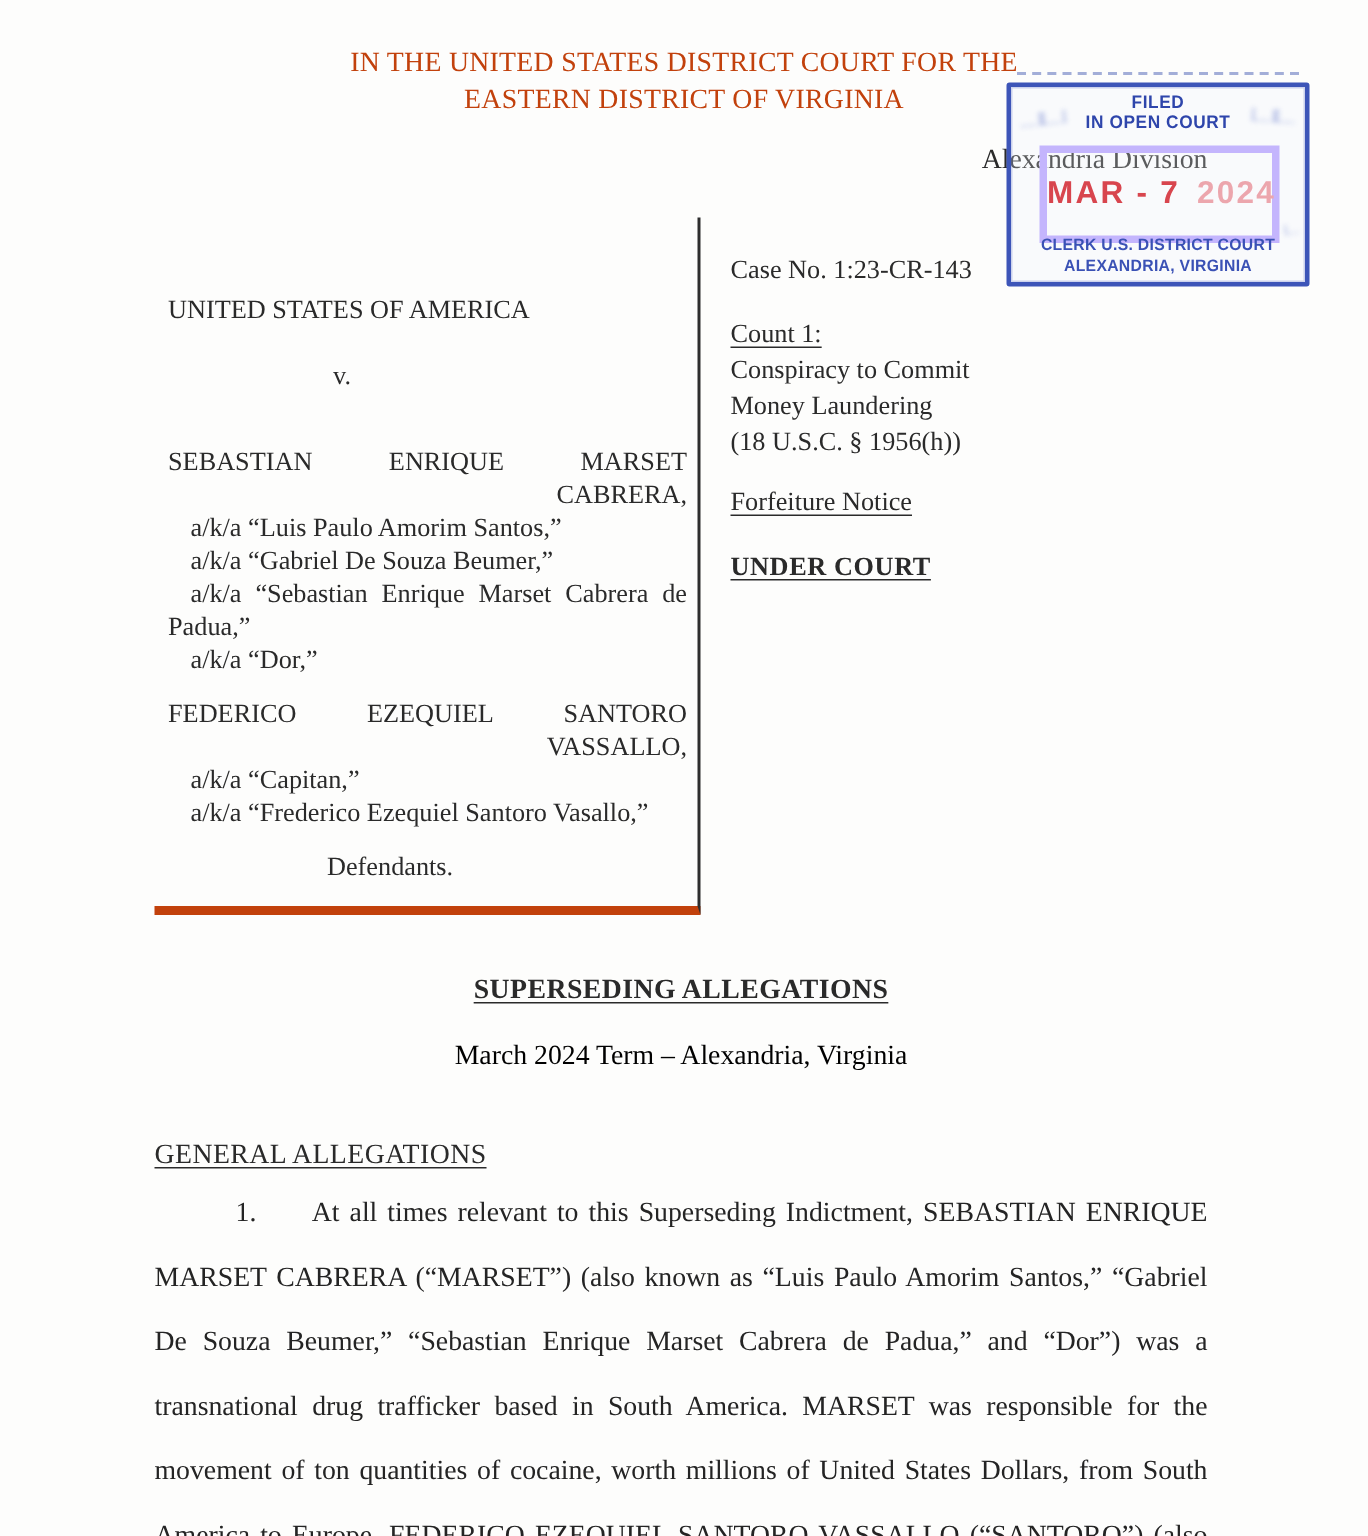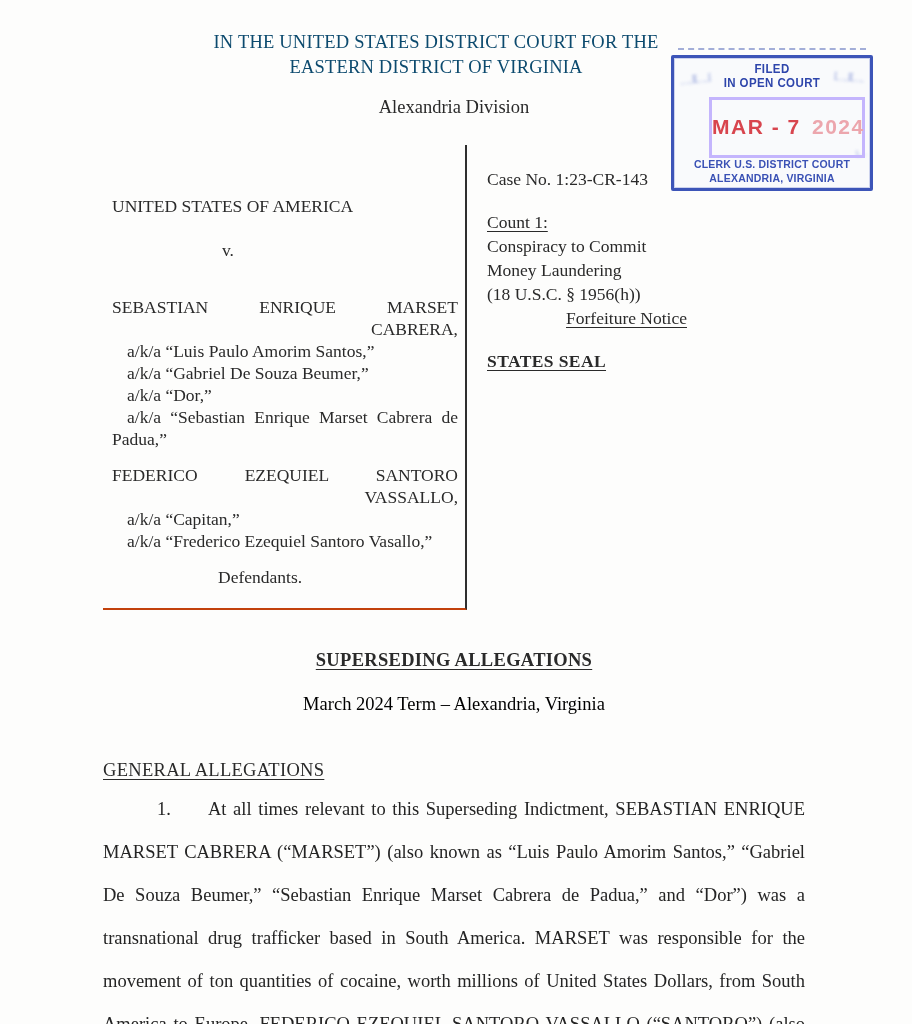--- a/index.html
+++ b/index.html
@@ -7,45 +7,45 @@
     width:912px;height:1024px;overflow:hidden;
     background:#ffffff;
     font-family:"Liberation Serif","DejaVu Serif",serif;
   }
   .page{
     position:relative;width:912px;height:1024px;
     background:#fdfdfc;color:#242424;
   }
   
   .court-header{
-    position:absolute;left:85px;top:30px;width:702px;
+    position:absolute;left:105px;top:30px;width:702px;
     text-align:center;font-size:18.5px;line-height:24.5px;
-    letter-spacing:.2px;color:#0c4a6e;
+    letter-spacing:.2px;color:#c2410c;
   }
   .division{
     position:absolute;left:103px;top:97px;width:702px;
-    text-align:center;font-size:18.5px;color:#2a2a2a;
+    text-align:right;font-size:18.5px;color:#2a2a2a;
   }
   
   .stamp-wrap{position:absolute;left:671px;top:48px;width:202px;}
   .stamp-edge{width:188px;margin:0 auto 5px auto;border-top:2px dashed rgba(90,110,185,.55);filter:blur(.4px);}
   .stamp{
     position:relative;height:130px;border:3px solid #3d55b8;border-radius:2px;
     box-shadow:0 0 0 1px rgba(70,90,190,.25) inset;
     font-family:"Liberation Sans","DejaVu Sans",sans-serif;
     background:rgba(240,243,252,.25);
   }
   .stamp-filed{
     margin-top:5px;text-align:center;color:#2e45ab;font-weight:bold;
     font-size:11.5px;line-height:12.5px;letter-spacing:.4px;
     transform:scaleY(1.05);
   }
   .stamp-inner{
-    position:absolute;left:35px;top:39px;width:150px;height:55px;
-    border:3px solid #c4b5fd;
+    position:absolute;left:19px;top:39px;width:150px;height:55px;
+    border:5px solid #c4b5fd;
   }
   .stamp-date{
     position:absolute;left:0;right:0;top:15px;text-align:center;
     font-weight:bold;font-size:21px;letter-spacing:1.5px;white-space:nowrap;
   }
   .stamp-date .d{color:#d8454e;}
   .stamp-date .y{color:#eca6ad;margin-left:4px;}
   .stamp-clerk{
     position:absolute;left:0;right:0;bottom:5px;text-align:center;
     color:#3a51b5;font-weight:bold;font-size:10.5px;line-height:12.5px;
@@ -54,40 +54,40 @@
   .smudge{
     position:absolute;color:#4a62c2;filter:blur(1.6px);opacity:.6;
     font-size:13px;letter-spacing:-1px;pointer-events:none;white-space:nowrap;
   }
   .smudge.sm-left{left:6px;top:12px;transform:rotate(-6deg);}
   .smudge.sm-right{right:6px;top:10px;transform:rotate(4deg);}
   .smudge.sm-clerk{right:4px;bottom:28px;font-size:10px;transform:rotate(-10deg);}
   
   .caption-box{
     position:absolute;left:103px;top:145px;width:364px;height:465px;
-    border-right:2px solid #2e2e2e;border-bottom:2px solid #c2410c;
+    border-right:2px solid #2e2e2e;border-bottom:6px solid #c2410c;
     box-sizing:border-box;font-size:17.5px;line-height:22px;color:#2a2a2a;
   }
   .cap-inner{padding:0 7px 0 9px;}
   .plaintiff{margin-top:50px;}
   .versus{margin-top:22px;margin-left:110px;}
   .party-name{margin-top:35px;text-align:justify;text-align-last:justify;}
   .party-name2{margin-top:14px;text-align:justify;text-align-last:justify;}
   .party-name-cont{text-align:right;}
   .alias{text-indent:15px;text-align:justify;}
   .defendants-label{margin-top:14px;margin-left:106px;}
   
   .case-info{
     position:absolute;left:487px;top:163px;width:200px;
     font-size:17.5px;line-height:24px;color:#2a2a2a;
   }
   .case-no{margin-top:4px;}
   .count-group{margin-top:19px;}
   .u{text-decoration:underline;text-underline-offset:3px;}
-  .forfeiture{text-align:right;}
+  .forfeiture{margin-top:16px;}
   .under-seal{margin-top:19px;font-weight:bold;letter-spacing:.4px;}
   
   .doc-title{
     position:absolute;left:103px;top:650px;width:702px;text-align:center;
     font-size:18.5px;font-weight:bold;letter-spacing:.3px;color:#2a2a2a;
   }
   .doc-title span{text-decoration:underline;text-underline-offset:3px;}
   .term-line{
     position:absolute;left:103px;top:694px;width:702px;text-align:center;
     font-size:18.5px;color:#000000;
@@ -141,42 +141,42 @@
 
   <div class="caption-box">
     <div class="cap-inner">
       <div class="plaintiff">UNITED STATES OF AMERICA</div>
       <div class="versus">v.</div>
 
       <div class="party-name">SEBASTIAN ENRIQUE MARSET</div>
       <div class="party-name-cont">CABRERA,</div>
       <div class="alias">a/k/a “Luis Paulo Amorim Santos,”</div>
       <div class="alias">a/k/a “Gabriel De Souza Beumer,”</div>
+      <div class="alias">a/k/a “Sebastian Enrique Marset Cabrera de Padua,”</div>
       <div class="alias">a/k/a “Dor,”</div>
-      <div class="alias">a/k/a “Sebastian Enrique Marset Cabrera de Padua,”</div>
 
       <div class="party-name party-name2">FEDERICO EZEQUIEL SANTORO</div>
       <div class="party-name-cont">VASSALLO,</div>
       <div class="alias">a/k/a “Capitan,”</div>
       <div class="alias">a/k/a “Frederico Ezequiel Santoro Vasallo,”</div>
 
       <div class="defendants-label">Defendants.</div>
     </div>
   </div>
 
   <div class="case-info">
     <div class="case-no">Case No. 1:23-CR-143</div>
     <div class="count-group">
       <div class="u">Count 1:</div>
       <div>Conspiracy to Commit</div>
       <div>Money Laundering</div>
       <div>(18 U.S.C. § 1956(h))</div>
     </div>
     <div class="forfeiture u">Forfeiture Notice</div>
-    <div class="under-seal u">STATES SEAL</div>
+    <div class="under-seal u">UNDER COURT</div>
   </div>
 
   <div class="doc-title">
     <span>SUPERSEDING ALLEGATIONS</span>
   </div>
   <div class="term-line">March 2024 Term – Alexandria, Virginia</div>
   <div class="section-heading">
     <span>GENERAL ALLEGATIONS</span>
   </div>
 

